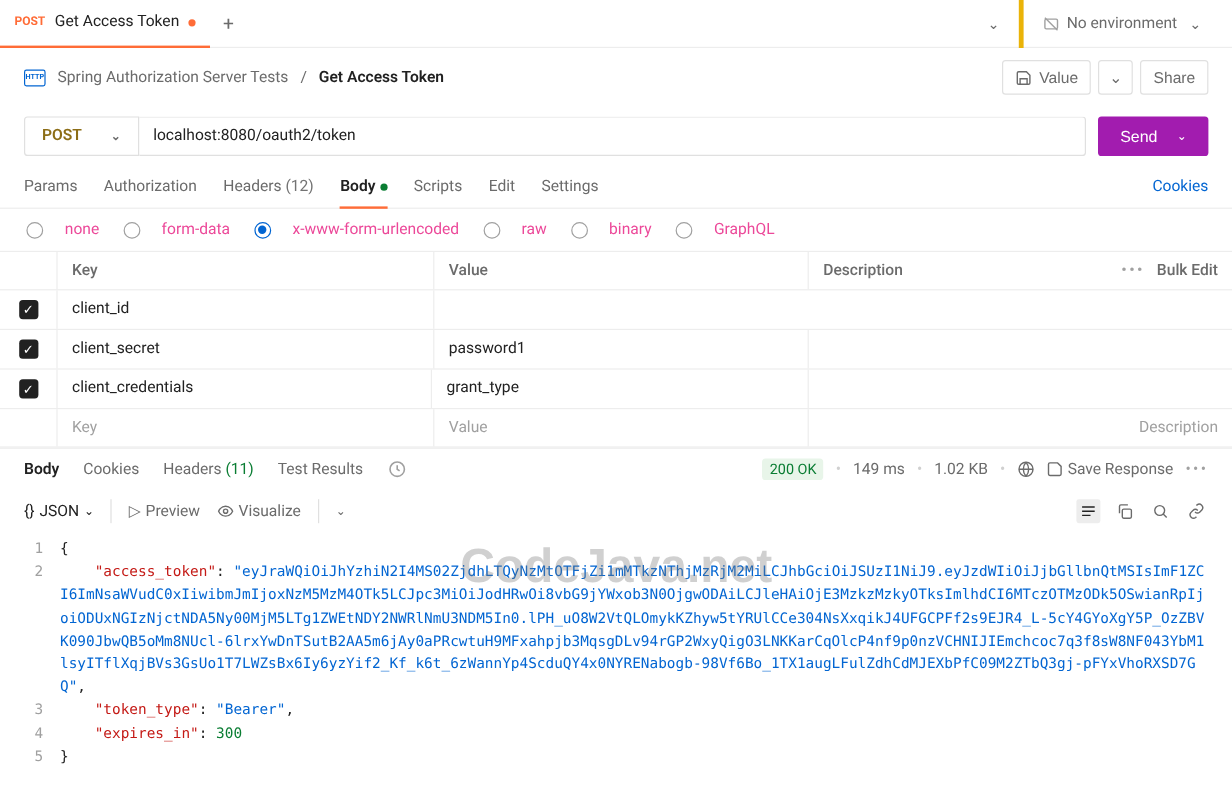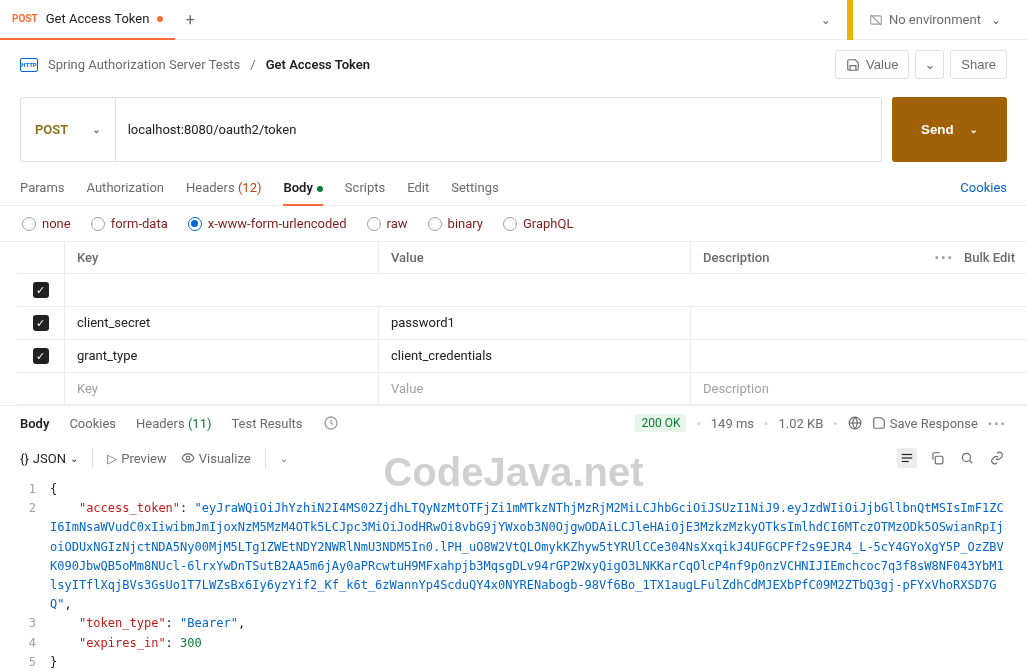--- a/index.html
+++ b/index.html
@@ -5,54 +5,54 @@
 * { box-sizing: border-box; margin: 0; padding: 0; }
 body { font-family: -apple-system, BlinkMacSystemFont, "Segoe UI", Roboto, sans-serif; font-size: 13px; color: #212121; background: #fff; width: 1027px; height: 671px; overflow: hidden; position: relative; }
 .top-bar { display: flex; align-items: center; height: 40px; border-bottom: 1px solid #ededed; }
 .tab { display: flex; align-items: center; padding: 0 12px; height: 40px; border-bottom: 2px solid #ff6c37; gap: 8px; }
 .tab-method { font-size: 10px; font-weight: 700; color: #ff6c37; }
 .tab-title { font-size: 13px; color: #212121; }
 .dot-orange { width: 6px; height: 6px; border-radius: 50%; background: #ff6c37; }
 .tab-add { width: 30px; display: flex; justify-content: center; color: #6b6b6b; font-size: 16px; cursor: pointer; }
 .top-right { margin-left: auto; display: flex; align-items: center; gap: 12px; padding-right: 12px; }
 .chev { color: #6b6b6b; font-size: 12px; padding: 4px; cursor: pointer; }
-.env-box { display: flex; align-items: center; gap: 6px; padding: 6px 10px; color: #6b6b6b; border-left: 6px solid #eab308; height: 40px; padding-left: 16px; }
+.env-box { display: flex; align-items: center; gap: 6px; padding: 6px 10px; color: #6b6b6b; border-left: 4px solid #eab308; height: 40px; padding-left: 16px; }
 .crumbs-row { display: flex; align-items: center; padding: 10px 20px; gap: 10px; }
 .http-icon { width: 18px; height: 14px; border: 1.5px solid #0265d2; border-radius: 2px; position: relative; display: flex; align-items: center; justify-content: center; color: #0265d2; font-size: 6px; font-weight: bold; }
 .crumb-text { color: #6b6b6b; }
 .crumb-sep { color: #6b6b6b; }
 .crumb-active { color: #212121; font-weight: 600; }
 .crumbs-actions { margin-left: auto; display: flex; gap: 6px; align-items: center; }
 .btn-ghost { padding: 6px 10px; background: #fff; color: #6b6b6b; border: 1px solid #e0e0e0; border-radius: 3px; cursor: pointer; display: flex; align-items: center; gap: 6px; font-size: 13px; }
 .btn-ghost.chevonly { padding: 6px 8px; }
 .req-row { display: flex; padding: 8px 20px; gap: 10px; }
 .method-box { display: flex; align-items: center; border: 1px solid #e0e0e0; border-radius: 3px 0 0 3px; padding: 8px 14px; gap: 24px; color: #8c6d16; font-weight: 600; }
 .method-box .chev2 { color: #6b6b6b; font-size: 10px; }
-.url-box { flex: 1; border: 1px solid #e0e0e0; border-left: none; border-radius: 0 3px 3px 0; padding: 24px 12px; margin-left: -10px; color: #212121; }
-.send-btn { background: #a16207; color: #fff; border: none; border-radius: 3px; padding: 8px 29px; font-weight: 700; cursor: pointer; display: flex; align-items: center; gap: 16px; }
+.url-box { flex: 1; border: 1px solid #e0e0e0; border-left: none; border-radius: 0 3px 3px 0; padding: 8px 12px; margin-left: -10px; color: #212121; }
+.send-btn { background: #a21caf; color: #fff; border: none; border-radius: 3px; padding: 8px 18px; font-weight: 400; cursor: pointer; display: flex; align-items: center; gap: 16px; }
 .send-btn .chev2 { font-size: 10px; }
 .tabs-row { display: flex; align-items: flex-end; padding: 0 20px; gap: 22px; border-bottom: 1px solid #ededed; }
 .rtab { padding: 10px 0; color: #6b6b6b; cursor: pointer; font-size: 13px; }
 .rtab.active { color: #212121; font-weight: 600; position: relative; }
 .rtab.active::after { content: ""; position: absolute; bottom: -1px; left: 0; right: 0; height: 2px; background: #ff6c37; }
-.rtab .count { color: #c2410c; }
+.rtab .count { color: #737373; }
 .rtab .dotg { display: inline-block; width: 6px; height: 6px; border-radius: 50%; background: #0a7d33; margin-left: 4px; vertical-align: middle; }
 .cookies-link { margin-left: auto; color: #0265d2; cursor: pointer; padding: 10px 0; }
 .body-type-row { display: flex; gap: 20px; padding: 10px 22px; align-items: center; }
-.radio-opt { display: flex; align-items: center; gap: 6px; color: #7f1d1d; cursor: pointer; }
+.radio-opt { display: flex; align-items: center; gap: 18px; color: #ec4899; cursor: pointer; }
 .radio { width: 14px; height: 14px; border: 1.5px solid #a0a0a0; border-radius: 50%; display: inline-block; position: relative; }
 .radio.checked { border-color: #0265d2; }
 .radio.checked::after { content: ""; position: absolute; top: 2px; left: 2px; width: 7px; height: 7px; background: #0265d2; border-radius: 50%; }
 .table { border-top: 1px solid #ededed; }
-.trow { display: flex; border-bottom: 1px solid #ededed; margin-left: 17px; }
+.trow { display: flex; border-bottom: 1px solid #ededed; }
 .tcell { padding: 8px 12px; border-right: 1px solid #ededed; }
 .tc-check { width: 48px; display: flex; align-items: center; justify-content: center; }
 .tc-key { width: 314px; }
 .tc-val { width: 312px; }
-.tc-desc { flex: 1; border-right: none; }
+.tc-desc { flex: 1; border-right: none; text-align: right; }
 .th { color: #6b6b6b; font-weight: 500; }
 .th.tc-desc { display: flex; align-items: center; }
 .bulk { margin-left: auto; color: #6b6b6b; display: flex; align-items: center; gap: 10px; }
 .dots3 { color: #a0a0a0; letter-spacing: 2px; }
 .cbox { width: 16px; height: 16px; background: #212121; border-radius: 3px; display: flex; align-items: center; justify-content: center; color: #fff; font-size: 11px; }
 .placeholder { color: #a0a0a0; }
 .resp-tabs { display: flex; align-items: center; padding: 8px 20px; border-top: 1px solid #ededed; gap: 20px; }
 .resp-tabs .rtab2 { color: #6b6b6b; cursor: pointer; font-size: 13px; }
 .resp-tabs .rtab2.active { color: #212121; font-weight: 600; }
 .resp-tabs .count { color: #0a7d33; }
@@ -182,36 +182,37 @@
       <span class="bulk">
           <span class="dots3">•••</span>
           <span>Bulk Edit</span>
         </span>
     </div>
   </div>
   <div class="trow">
     <div class="tcell tc-check">
         <span class="cbox">✓</span>
       </div>
+    <div class="tcell tc-key">client_id</div>
     <div class="tcell tc-desc"></div>
   </div>
   <div class="trow">
     <div class="tcell tc-check">
         <span class="cbox">✓</span>
       </div>
     <div class="tcell tc-key">client_secret</div>
     <div class="tcell tc-val">password1</div>
     <div class="tcell tc-desc"></div>
   </div>
   <div class="trow">
     <div class="tcell tc-check">
         <span class="cbox">✓</span>
       </div>
+    <div class="tcell tc-val">client_credentials</div>
     <div class="tcell tc-key">grant_type</div>
-    <div class="tcell tc-val">client_credentials</div>
     <div class="tcell tc-desc"></div>
   </div>
   <div class="trow">
     <div class="tcell tc-check"></div>
     <div class="tcell tc-key placeholder">Key</div>
     <div class="tcell tc-val placeholder">Value</div>
     <div class="tcell tc-desc placeholder">Description</div>
   </div>
 </div>
 

